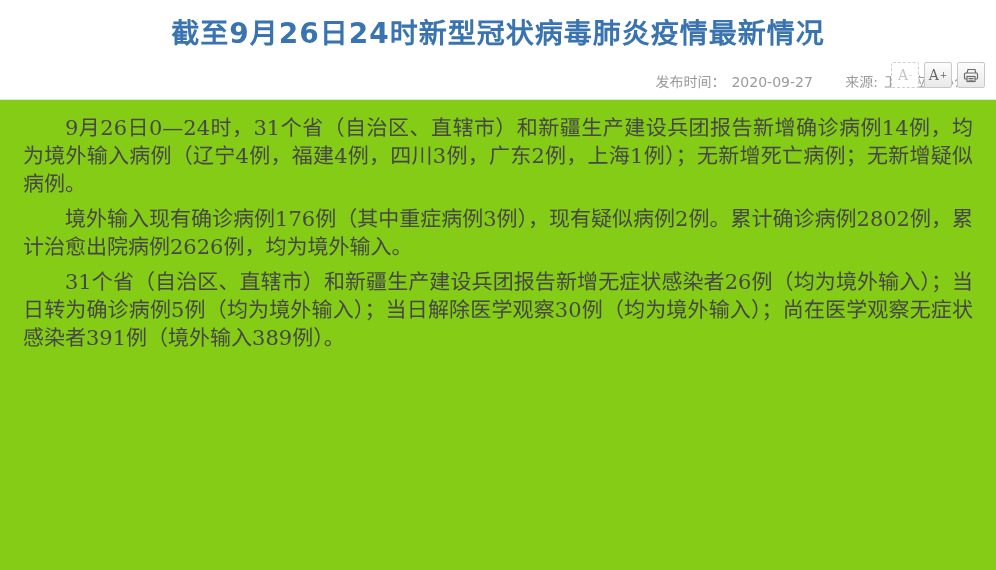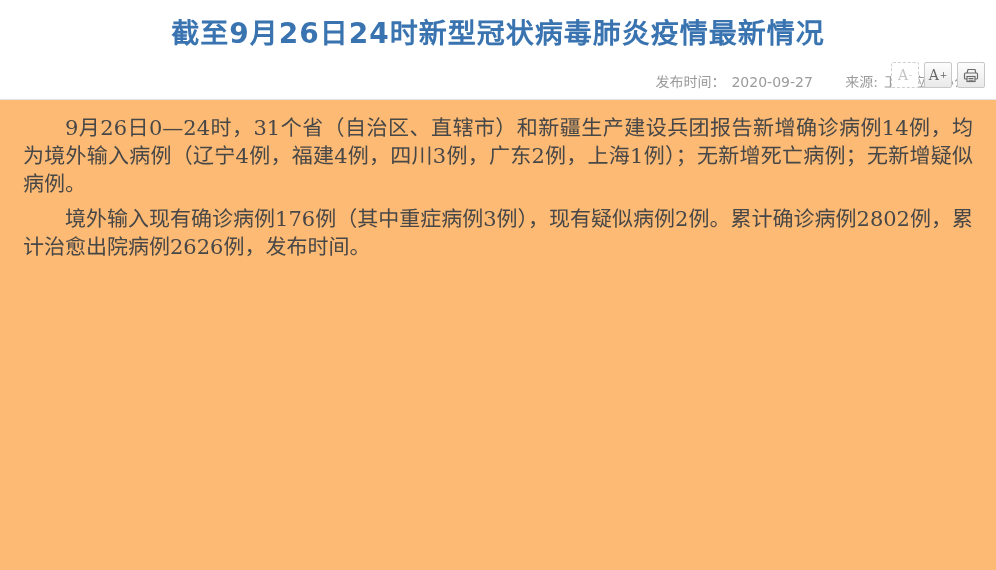--- a/index.html
+++ b/index.html
@@ -64,21 +64,21 @@
     left: 0; top: 99px;
     width: 996px; height: 1px;
     background: #e3e3e3;
   }
 
   
   .article-body {
     position: absolute;
     top: 100px; left: 0;
     width: 996px; height: 470px;
-    background: #fdba74;
+    background: #84cc16;
     padding: 14px 23px 8px 23px;
     font-family: "DejaVu Serif", "Liberation Serif", serif;
     font-size: 21px;
     color: #474747;
     text-align: justify;
   }
   .article-body p {
     text-indent: 2em;
     line-height: 28px;
     margin-bottom: 7px;
@@ -119,16 +119,17 @@
           </svg>
         </span>
       </button>
     </div>
   </header>
 
   <div class="divider"></div>
 
   <article class="article-body">
     <p>9月26日0—24时，31个省（自治区、直辖市）和新疆生产建设兵团报告新增确诊病例14例，均为境外输入病例（辽宁4例，福建4例，四川3例，广东2例，上海1例）；无新增死亡病例；无新增疑似病例。</p>
-    <p>境外输入现有确诊病例176例（其中重症病例3例），现有疑似病例2例。累计确诊病例2802例，累计治愈出院病例2626例，发布时间。</p>
+    <p>境外输入现有确诊病例176例（其中重症病例3例），现有疑似病例2例。累计确诊病例2802例，累计治愈出院病例2626例，均为境外输入。</p>
+    <p>31个省（自治区、直辖市）和新疆生产建设兵团报告新增无症状感染者26例（均为境外输入）；当日转为确诊病例5例（均为境外输入）；当日解除医学观察30例（均为境外输入）；尚在医学观察无症状感染者391例（境外输入389例）。</p>
   </article>
 
 </div>
 
 </body></html>

